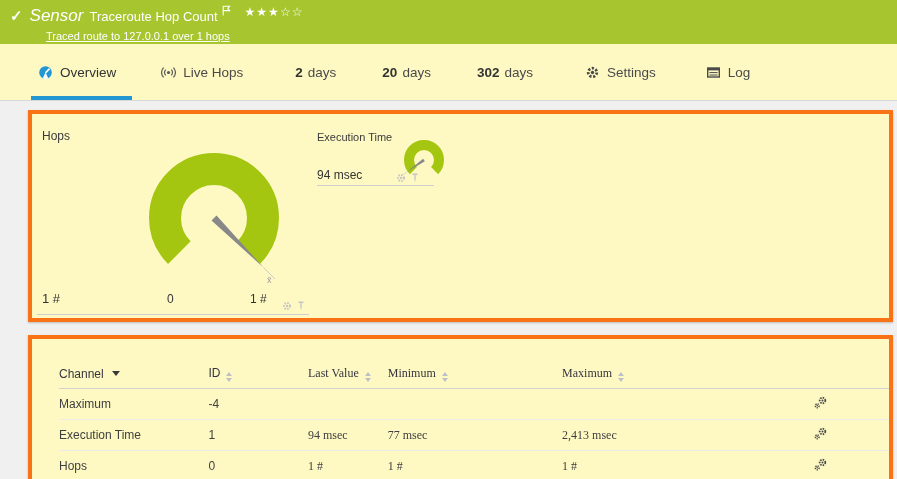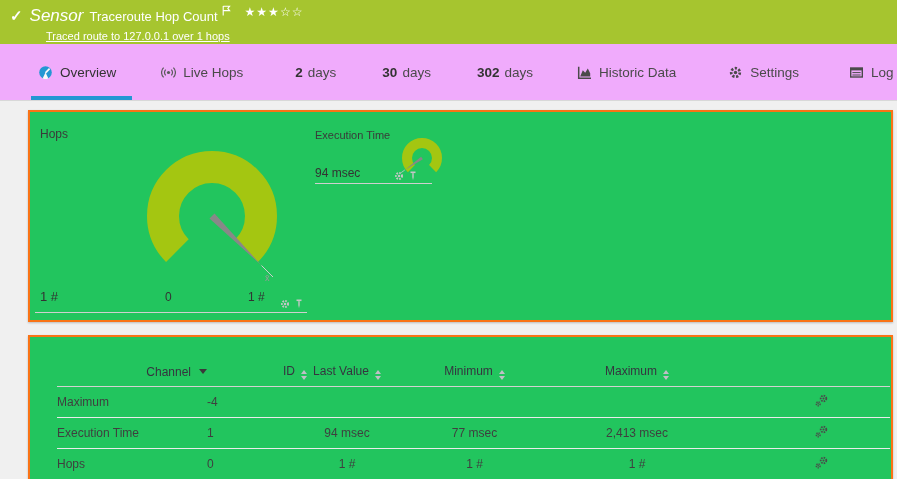--- a/index.html
+++ b/index.html
@@ -20,42 +20,42 @@
   .check { font-size:15px; font-weight:bold; margin-right:7px; }
   .kicker { font-style:italic; font-size:17px; margin-right:6px; }
   .sensor-title { font-size:13px; }
   .flag-icon { margin-left:4px; transform:translateY(-6px); }
   .stars { font-size:12px; letter-spacing:1px; margin-left:14px; transform:translateY(-4px); }
   .subtitle { font-size:11px; margin:2px 0 0 36px;text-decoration:underline; }
 
   
   .tabbar {
     position:absolute; top:44px; left:0; width:897px; height:57px;
-    background:#f0abfc; border-bottom:1px solid #d8d8d8;
+    background:#fef9c3; border-bottom:1px solid #d8d8d8;
     display:flex; align-items:center;
   }
   .tab {
     position:relative; display:inline-flex; align-items:center; height:100%;
     font-size:13.5px; color:#4a4a4a; cursor:pointer; white-space:nowrap;
   }
   .tab .ticon { display:inline-flex; margin-right:7px; }
   .tab .num { font-weight:bold; color:#333; margin-right:5px; }
   .tab.active { color:#333; }
   .tab.active::after {
     content:""; position:absolute; left:-7px; right:-16px; bottom:0; height:4px;
     background:#2397d3;
   }
   .mlA{margin-left:38px}.mlB{margin-left:45px}.mlC{margin-left:52px}
   .mlD{margin-left:46px}.mlE{margin-left:46px}.mlF{margin-left:44px}
   .mlG{margin-left:50px}.mlH{margin-left:52px}
 
   
   .panel {
-    position:absolute; left:28px; width:865px; background:#22c55e;
-    border:2px solid #f97316; box-shadow:0 1px 2px rgba(0,0,0,.22);
+    position:absolute; left:28px; width:865px; background:#fef9c3;
+    border:4px solid #f97316; box-shadow:0 1px 2px rgba(0,0,0,.22);
   }
   #gauges-panel { top:110px; height:212px; }
   #table-panel  { top:335px; height:170px; }
 
   
   .hops-tile { position:absolute; left:5px; top:5px; width:272px; height:196px;
     border-bottom:1px solid #cfcfcf; }
   .tile-title { position:absolute; left:5px; top:10px; font-size:12px; color:#3a3a3a; }
   .hops-gauge-svg { position:absolute; left:97px; top:15px; }
   .hops-current { position:absolute; left:5px; top:172px; font-size:13px; color:#333; }
@@ -69,24 +69,24 @@
     border-bottom:1px solid #cfcfcf; }
   .exec-title { position:absolute; left:0; top:10px; font-size:11px; color:#3a3a3a; }
   .exec-value { position:absolute; left:0; top:47px; font-size:12px; color:#333; }
   .exec-gauge-svg { position:absolute; left:83px; top:13px; }
   .exec-icons { right:14px; bottom:2px; }
 
   
   table { border-collapse:collapse; margin:20px 0 0 27px; font-size:12px; table-layout:fixed; }
   col.c1{width:150px} col.c2{width:100px} col.c3{width:80px}
   col.c4{width:175px} col.c5{width:150px} col.c6{width:178px}
-  th { font-weight:normal; color:#35353f; text-align:right; padding:7px 0 6px 0;
+  th { font-weight:normal; color:#35353f; text-align:left; padding:7px 0 6px 0;
        border-bottom:1px solid #d2d2d2; }
   td { color:#3f3f3f; padding:7px 0; border-bottom:1px solid #ebebeb; }
-  th.num, td.num { text-align:center; }
+  th.num, td.num { text-align:left;font-family:Liberation Serif, serif; }
   td.gear-cell, th.gear-cell { text-align:right; padding-right:62px; }
   .sorts { display:inline-flex; flex-direction:column; gap:2px; margin-left:6px;
            vertical-align:1px; }
   .tri-up { width:0;height:0;border-left:3.5px solid transparent;
             border-right:3.5px solid transparent;border-bottom:4px solid #bfbfc6; }
   .tri-down { width:0;height:0;border-left:3.5px solid transparent;
             border-right:3.5px solid transparent;border-top:4px solid #bfbfc6; }
   .tri-down.dark { border-left-width:4px;border-right-width:4px;border-top:5px solid #3a3a3a;
             display:inline-block; margin-left:8px; vertical-align:2px; }
 </style>
@@ -129,38 +129,29 @@
     </span>
     <span>Live Hops</span>
   </div>
 
   <div class="tab mlC">
     <span class="num">2</span>
     <span>days</span>
   </div>
 
   <div class="tab mlD">
-    <span class="num">30</span>
+    <span class="num">20</span>
     <span>days</span>
   </div>
 
   <div class="tab mlE">
     <span class="num">302</span>
     <span>days</span>
   </div>
 
-  <div class="tab mlF">
-    <span class="ticon">
-      <svg width="15" height="15" viewBox="0 0 15 15">
-        <path d="M1.7 1.8 V13.2 H14" fill="none" stroke="#4a4a4a" stroke-width="1.5"></path>
-        <path d="M3.2 11.5 L5.8 5.2 L8.2 7.8 L10.8 3.4 L13.2 8.2 V11.5 Z" fill="#4a4a4a"></path>
-      </svg>
-    </span>
-    <span>Historic Data</span>
-  </div>
 
   <div class="tab mlH">
     <span class="ticon">
       <svg width="15" height="15" viewBox="0 0 15 15">
         <circle cx="7.5" cy="7.5" r="4.3" fill="none" stroke="#4a4a4a" stroke-width="2.7" stroke-dasharray="2.2 1.6"></circle>
         <circle cx="7.5" cy="7.5" r="1.7" fill="#4a4a4a"></circle>
       </svg>
     </span>
     <span>Settings</span>
   </div>

